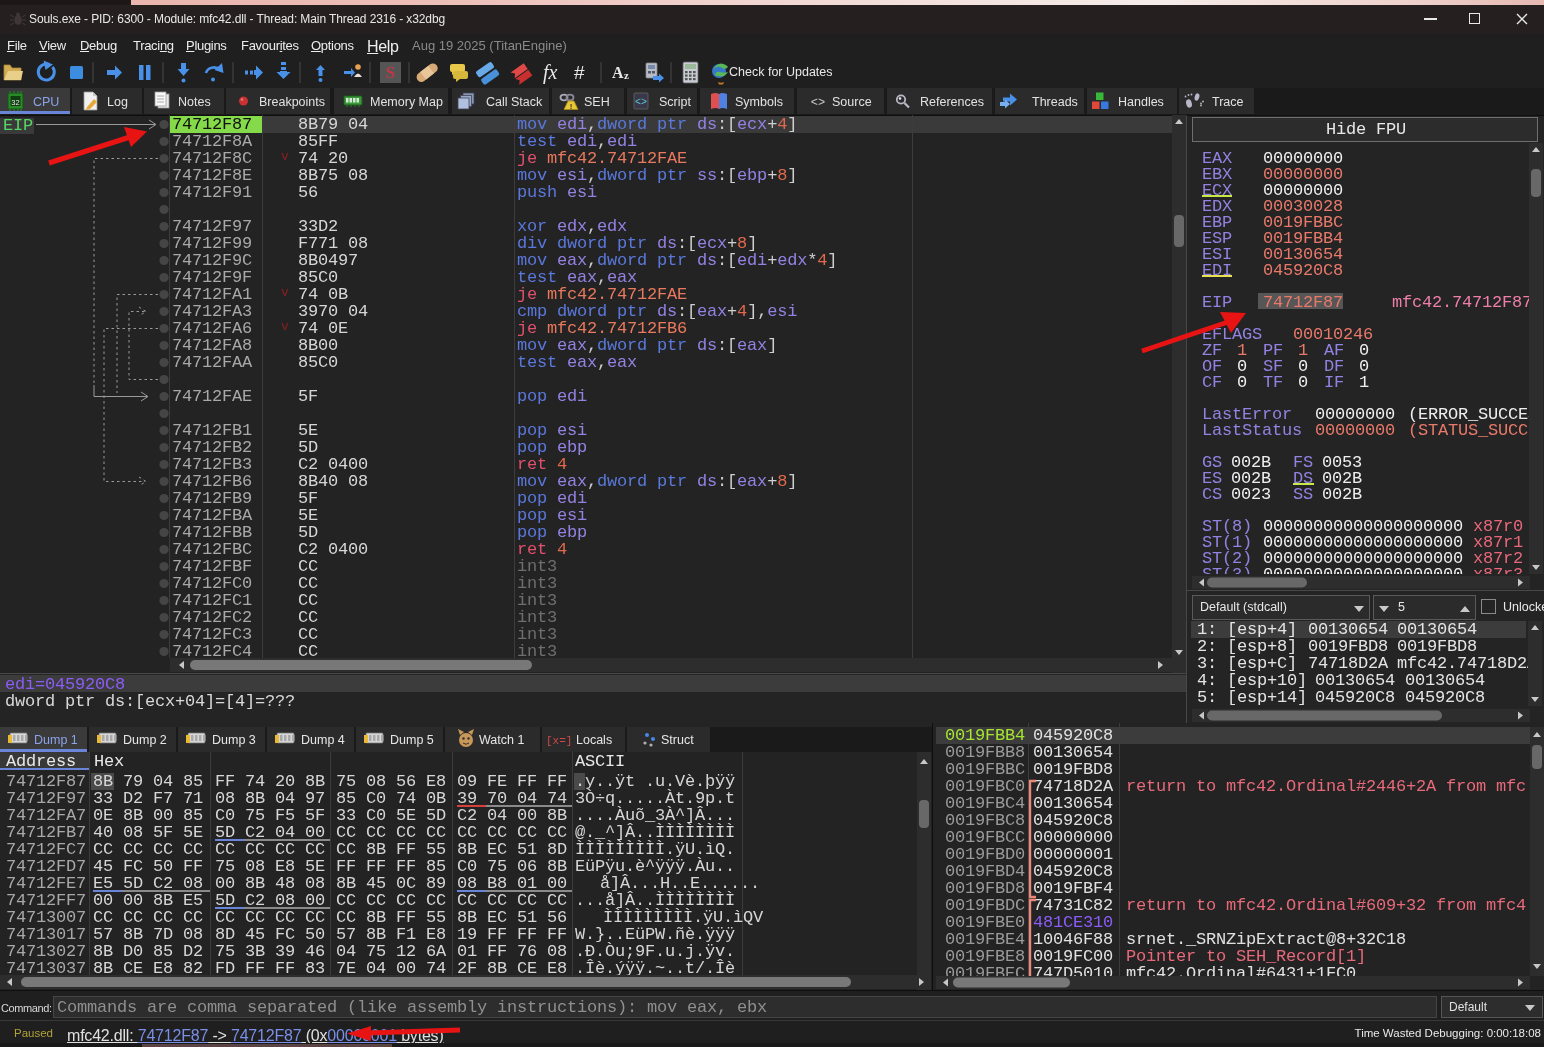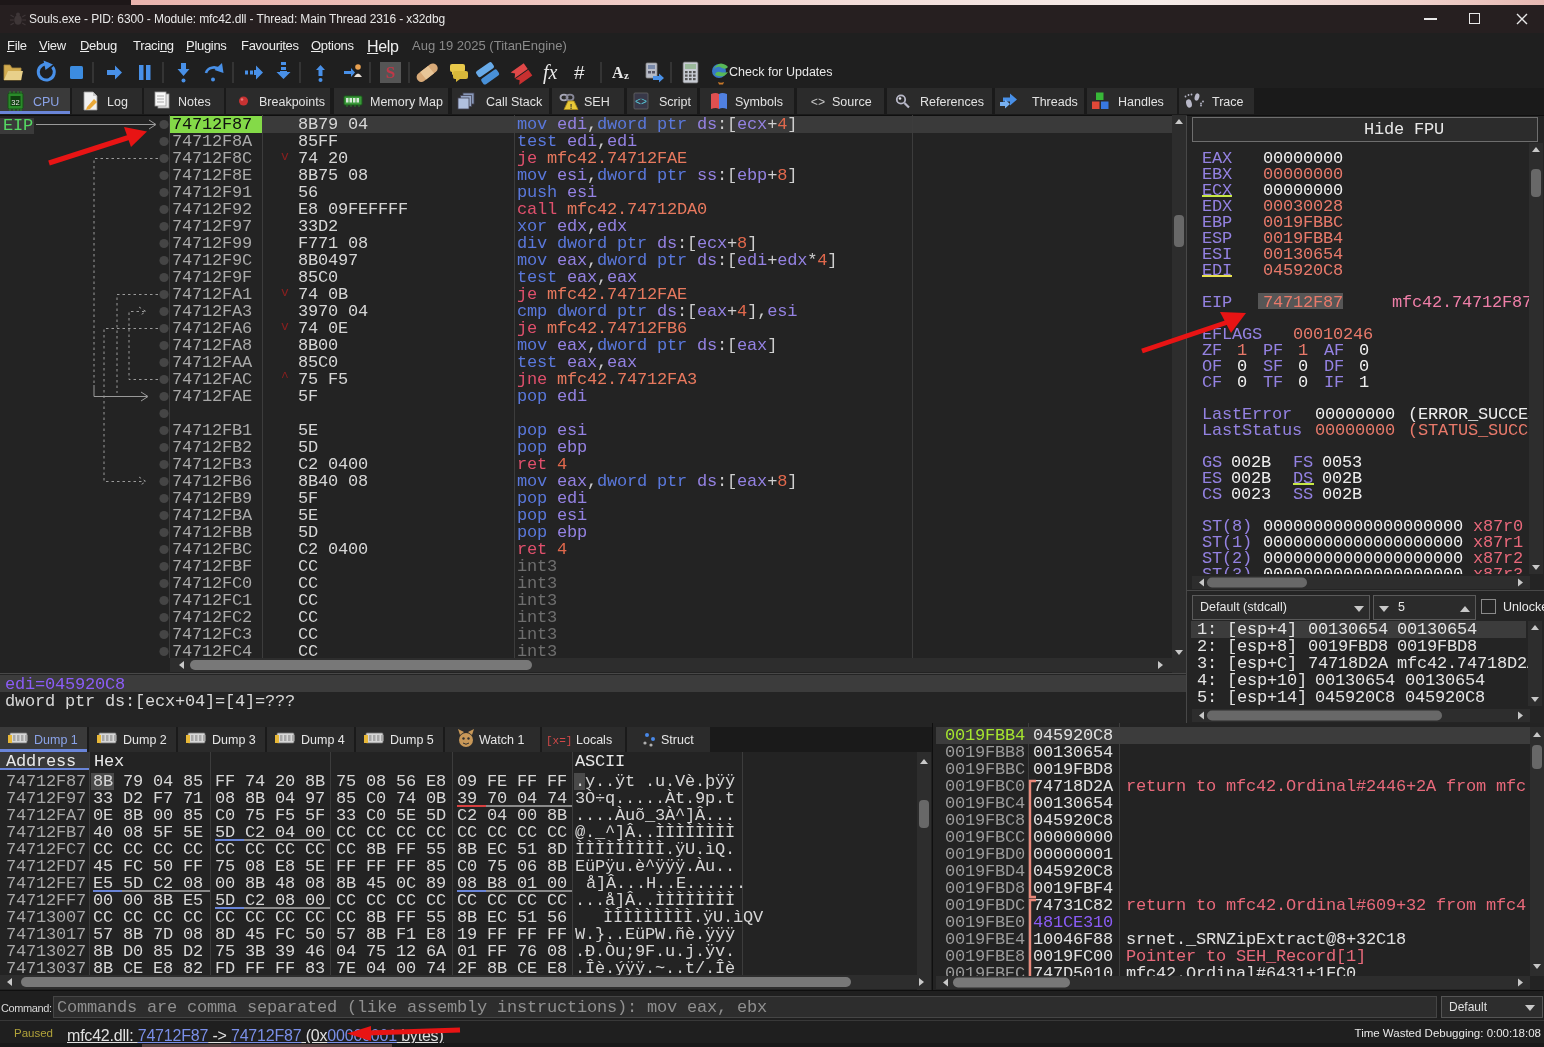--- a/index.html
+++ b/index.html
@@ -309,31 +309,29 @@
 <div class="abs" style="left:169px;top:115px;width:1px;height:543px;background:#3c3c3c;"></div>
 <div class="abs" style="left:262px;top:115px;width:1px;height:543px;background:#3c3c3c;"></div>
 <div class="abs" style="left:514px;top:115px;width:1px;height:543px;background:#3c3c3c;"></div>
 <div class="abs" style="left:912px;top:115px;width:1px;height:543px;background:#3c3c3c;"></div>
 <div class="abs mono" style="left:0;top:0;width:1186px;">
 <div class="row" style="left:0;top:116px;width:1186px;overflow:hidden;"><span class="abs " style="left:172px;color:#101010;">74712F87</span><span class="abs by" style="left:298px;">8B79 04</span><span class="abs" style="left:517px;"><span class="tb">mov </span><span class="tr">edi</span><span class="tp">,</span><span class="tb">dword ptr </span><span class="tr">ds</span><span class="tp">:[</span><span class="tr">ecx</span><span class="tp">+</span><span class="tn">4</span><span class="tp">]</span></span></div>
 <div class="row" style="left:0;top:133px;width:1186px;overflow:hidden;"><span class="abs ad" style="left:172px;">74712F8A</span><span class="abs by" style="left:298px;">85FF</span><span class="abs" style="left:517px;"><span class="tb">test </span><span class="tr">edi</span><span class="tp">,</span><span class="tr">edi</span></span></div>
 <div class="row" style="left:0;top:150px;width:1186px;overflow:hidden;"><span class="abs ad" style="left:172px;">74712F8C</span><span class="abs" style="left:281px;top:-2px;color:#8a1f1f;font-size:13px;">v</span><span class="abs by" style="left:298px;">74 20</span><span class="abs" style="left:517px;"><span class="tj">je </span><span class="ta">mfc42.74712FAE</span></span></div>
 <div class="row" style="left:0;top:167px;width:1186px;overflow:hidden;"><span class="abs ad" style="left:172px;">74712F8E</span><span class="abs by" style="left:298px;">8B75 08</span><span class="abs" style="left:517px;"><span class="tb">mov </span><span class="tr">esi</span><span class="tp">,</span><span class="tb">dword ptr </span><span class="tr">ss</span><span class="tp">:[</span><span class="tr">ebp</span><span class="tp">+</span><span class="tn">8</span><span class="tp">]</span></span></div>
 <div class="row" style="left:0;top:184px;width:1186px;overflow:hidden;"><span class="abs ad" style="left:172px;">74712F91</span><span class="abs by" style="left:298px;">56</span><span class="abs" style="left:517px;"><span class="tb">push </span><span class="tr">esi</span></span></div>
-<div class="row" style="left:0;top:201px;width:1186px;overflow:hidden;"><span class="abs ad" style="left:172px;">74712F92</span><span class="abs by" style="left:298px;">E8 09FEFFFF</span><span class="abs" style="left:517px;"><span class="tj">call </span><span class="ta">mfc42.74712DA0</span></span></div>
 <div class="row" style="left:0;top:218px;width:1186px;overflow:hidden;"><span class="abs ad" style="left:172px;">74712F97</span><span class="abs by" style="left:298px;">33D2</span><span class="abs" style="left:517px;"><span class="tb">xor </span><span class="tr">edx</span><span class="tp">,</span><span class="tr">edx</span></span></div>
 <div class="row" style="left:0;top:235px;width:1186px;overflow:hidden;"><span class="abs ad" style="left:172px;">74712F99</span><span class="abs by" style="left:298px;">F771 08</span><span class="abs" style="left:517px;"><span class="tb">div </span><span class="tb">dword ptr </span><span class="tr">ds</span><span class="tp">:[</span><span class="tr">ecx</span><span class="tp">+</span><span class="tn">8</span><span class="tp">]</span></span></div>
 <div class="row" style="left:0;top:252px;width:1186px;overflow:hidden;"><span class="abs ad" style="left:172px;">74712F9C</span><span class="abs by" style="left:298px;">8B0497</span><span class="abs" style="left:517px;"><span class="tb">mov </span><span class="tr">eax</span><span class="tp">,</span><span class="tb">dword ptr </span><span class="tr">ds</span><span class="tp">:[</span><span class="tr">edi</span><span class="tp">+</span><span class="tr">edx</span><span class="tp">*</span><span class="tn">4</span><span class="tp">]</span></span></div>
 <div class="row" style="left:0;top:269px;width:1186px;overflow:hidden;"><span class="abs ad" style="left:172px;">74712F9F</span><span class="abs by" style="left:298px;">85C0</span><span class="abs" style="left:517px;"><span class="tb">test </span><span class="tr">eax</span><span class="tp">,</span><span class="tr">eax</span></span></div>
 <div class="row" style="left:0;top:286px;width:1186px;overflow:hidden;"><span class="abs ad" style="left:172px;">74712FA1</span><span class="abs" style="left:281px;top:-2px;color:#8a1f1f;font-size:13px;">v</span><span class="abs by" style="left:298px;">74 0B</span><span class="abs" style="left:517px;"><span class="tj">je </span><span class="ta">mfc42.74712FAE</span></span></div>
 <div class="row" style="left:0;top:303px;width:1186px;overflow:hidden;"><span class="abs ad" style="left:172px;">74712FA3</span><span class="abs by" style="left:298px;">3970 04</span><span class="abs" style="left:517px;"><span class="tb">cmp </span><span class="tb">dword ptr </span><span class="tr">ds</span><span class="tp">:[</span><span class="tr">eax</span><span class="tp">+</span><span class="tn">4</span><span class="tp">],</span><span class="tr">esi</span></span></div>
 <div class="row" style="left:0;top:320px;width:1186px;overflow:hidden;"><span class="abs ad" style="left:172px;">74712FA6</span><span class="abs" style="left:281px;top:-2px;color:#8a1f1f;font-size:13px;">v</span><span class="abs by" style="left:298px;">74 0E</span><span class="abs" style="left:517px;"><span class="tj">je </span><span class="ta">mfc42.74712FB6</span></span></div>
 <div class="row" style="left:0;top:337px;width:1186px;overflow:hidden;"><span class="abs ad" style="left:172px;">74712FA8</span><span class="abs by" style="left:298px;">8B00</span><span class="abs" style="left:517px;"><span class="tb">mov </span><span class="tr">eax</span><span class="tp">,</span><span class="tb">dword ptr </span><span class="tr">ds</span><span class="tp">:[</span><span class="tr">eax</span><span class="tp">]</span></span></div>
 <div class="row" style="left:0;top:354px;width:1186px;overflow:hidden;"><span class="abs ad" style="left:172px;">74712FAA</span><span class="abs by" style="left:298px;">85C0</span><span class="abs" style="left:517px;"><span class="tb">test </span><span class="tr">eax</span><span class="tp">,</span><span class="tr">eax</span></span></div>
-<div class="row" style="left:0;top:371px;width:1186px;overflow:hidden;"><span class="abs ad" style="left:172px;">74712FAC</span><span class="abs" style="left:281px;top:-2px;color:#8a1f1f;font-size:13px;">^</span><span class="abs by" style="left:298px;">75 F5</span><span class="abs" style="left:517px;"><span class="tj">jne </span><span class="ta">mfc42.74712FA3</span></span></div>
 <div class="row" style="left:0;top:388px;width:1186px;overflow:hidden;"><span class="abs ad" style="left:172px;">74712FAE</span><span class="abs by" style="left:298px;">5F</span><span class="abs" style="left:517px;"><span class="tb">pop </span><span class="tr">edi</span></span></div>
 <div class="row" style="left:0;top:422px;width:1186px;overflow:hidden;"><span class="abs ad" style="left:172px;">74712FB1</span><span class="abs by" style="left:298px;">5E</span><span class="abs" style="left:517px;"><span class="tb">pop </span><span class="tr">esi</span></span></div>
 <div class="row" style="left:0;top:439px;width:1186px;overflow:hidden;"><span class="abs ad" style="left:172px;">74712FB2</span><span class="abs by" style="left:298px;">5D</span><span class="abs" style="left:517px;"><span class="tb">pop </span><span class="tr">ebp</span></span></div>
 <div class="row" style="left:0;top:456px;width:1186px;overflow:hidden;"><span class="abs ad" style="left:172px;">74712FB3</span><span class="abs by" style="left:298px;">C2 0400</span><span class="abs" style="left:517px;"><span class="tj">ret </span><span class="tn">4</span></span></div>
 <div class="row" style="left:0;top:473px;width:1186px;overflow:hidden;"><span class="abs ad" style="left:172px;">74712FB6</span><span class="abs by" style="left:298px;">8B40 08</span><span class="abs" style="left:517px;"><span class="tb">mov </span><span class="tr">eax</span><span class="tp">,</span><span class="tb">dword ptr </span><span class="tr">ds</span><span class="tp">:[</span><span class="tr">eax</span><span class="tp">+</span><span class="tn">8</span><span class="tp">]</span></span></div>
 <div class="row" style="left:0;top:490px;width:1186px;overflow:hidden;"><span class="abs ad" style="left:172px;">74712FB9</span><span class="abs by" style="left:298px;">5F</span><span class="abs" style="left:517px;"><span class="tb">pop </span><span class="tr">edi</span></span></div>
 <div class="row" style="left:0;top:507px;width:1186px;overflow:hidden;"><span class="abs ad" style="left:172px;">74712FBA</span><span class="abs by" style="left:298px;">5E</span><span class="abs" style="left:517px;"><span class="tb">pop </span><span class="tr">esi</span></span></div>
 <div class="row" style="left:0;top:524px;width:1186px;overflow:hidden;"><span class="abs ad" style="left:172px;">74712FBB</span><span class="abs by" style="left:298px;">5D</span><span class="abs" style="left:517px;"><span class="tb">pop </span><span class="tr">ebp</span></span></div>
 <div class="row" style="left:0;top:541px;width:1186px;overflow:hidden;"><span class="abs ad" style="left:172px;">74712FBC</span><span class="abs by" style="left:298px;">C2 0400</span><span class="abs" style="left:517px;"><span class="tj">ret </span><span class="tn">4</span></span></div>
 <div class="row" style="left:0;top:558px;width:1186px;overflow:hidden;"><span class="abs ad" style="left:172px;">74712FBF</span><span class="abs by" style="left:298px;">CC</span><span class="abs" style="left:517px;"><span class="tg">int3</span></span></div>
@@ -414,21 +412,21 @@
 <svg class="abs" style="left:40px;top:122px;" width="130" height="50" viewBox="0 0 130 50">
 <line x1="9" y1="41" x2="90" y2="15" stroke="#e81414" stroke-width="5"></line>
 <path d="M107,9.5 L84,5 L91,25 Z" fill="#e81414"></path>
 </svg>
 <div class="abs" style="left:0;top:673px;width:1186px;height:54px;background:#242424;border-top:1px solid #484848;"></div>
 <div class="abs" style="left:0;top:675px;width:1186px;height:17px;background:#3c3c3c;"></div>
 <div class="abs mono" style="left:5px;top:676px;color:#8b5cf6;">edi=045920C8</div>
 <div class="abs mono" style="left:5px;top:693px;color:#d8d8d8;">dword ptr ds:[ecx+04]=[4]=???</div>
 <div class="abs" style="left:1186px;top:115px;width:358px;height:608px;background:#242424;border-left:1px solid #484848;border-top:1px solid #0f0f0f;"></div>
 <div class="abs" style="left:1192px;top:117px;width:346px;height:25px;background:#2c2c2c;border:1px solid #6e6e6e;"></div>
-<div class="abs mono" style="left:1364px;top:121px;color:#e8e8e8;">Hide FPU</div>
+<div class="abs mono" style="left:1326px;top:121px;color:#e8e8e8;">Hide FPU</div>
 <div class="abs mono" style="left:1202px;top:150px;color:#9482e2;">EAX</div>
 <div class="abs mono" style="left:1263px;top:150px;color:#eeeeee;">00000000</div>
 <div class="abs mono" style="left:1202px;top:166px;color:#9482e2;">EBX</div>
 <div class="abs mono" style="left:1263px;top:166px;color:#e8796a;">00000000</div>
 <div class="abs mono" style="left:1202px;top:182px;color:#9482e2;">ECX</div>
 <div class="abs" style="left:1202px;top:195px;width:30px;height:2px;background:#c8e845;"></div>
 <div class="abs mono" style="left:1263px;top:182px;color:#eeeeee;">00000000</div>
 <div class="abs mono" style="left:1202px;top:198px;color:#9482e2;">EDX</div>
 <div class="abs mono" style="left:1263px;top:198px;color:#e8796a;">00030028</div>
 <div class="abs mono" style="left:1202px;top:214px;color:#9482e2;">EBP</div>
@@ -708,21 +706,21 @@
       <div class="abs mono by" style="left:93px;top:106px;">45 FC 50 FF</div>
       <div class="abs mono by" style="left:215px;top:106px;">75 08 E8 5E</div>
       <div class="abs mono by" style="left:336px;top:106px;">FF FF FF 85</div>
       <div class="abs mono by" style="left:457px;top:106px;">C0 75 06 8B</div>
       <div class="abs mono by" style="left:575px;top:106px;">EüPÿu.è^ÿÿÿ.Àu..</div>
 <div class="abs mono ad" style="left:6px;top:123px;">74712FE7</div>
       <div class="abs mono by" style="left:93px;top:123px;">E5 5D C2 08</div>
       <div class="abs mono by" style="left:215px;top:123px;">00 8B 48 08</div>
       <div class="abs mono by" style="left:336px;top:123px;">8B 45 0C 89</div>
       <div class="abs mono by" style="left:457px;top:123px;">08 B8 01 00</div>
-      <div class="abs mono by" style="left:586px;top:123px;">å]Â...H..E......</div>
+      <div class="abs mono by" style="left:600px;top:123px;">å]Â...H..E......</div>
 <div class="abs mono ad" style="left:6px;top:140px;">74712FF7</div>
       <div class="abs mono by" style="left:93px;top:140px;">00 00 8B E5</div>
       <div class="abs mono by" style="left:215px;top:140px;">5D C2 08 00</div>
       <div class="abs mono by" style="left:336px;top:140px;">CC CC CC CC</div>
       <div class="abs mono by" style="left:457px;top:140px;">CC CC CC CC</div>
       <div class="abs mono by" style="left:575px;top:140px;">...å]Â..ÌÌÌÌÌÌÌÌ</div>
 <div class="abs mono ad" style="left:6px;top:157px;">74713007</div>
       <div class="abs mono by" style="left:93px;top:157px;">CC CC CC CC</div>
       <div class="abs mono by" style="left:215px;top:157px;">CC CC CC CC</div>
       <div class="abs mono by" style="left:336px;top:157px;">CC 8B FF 55</div>

